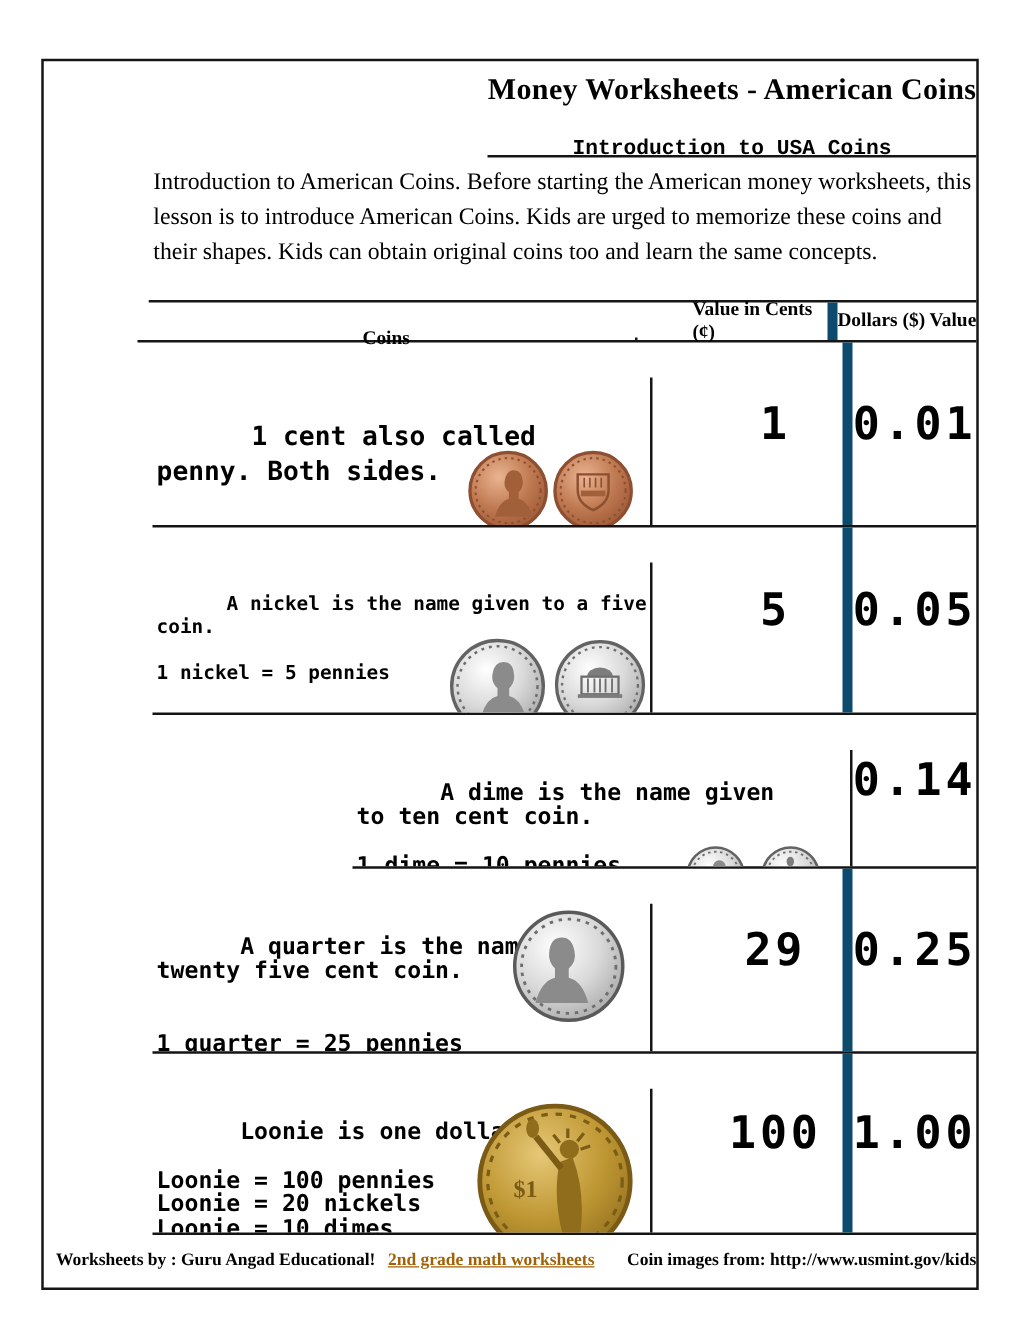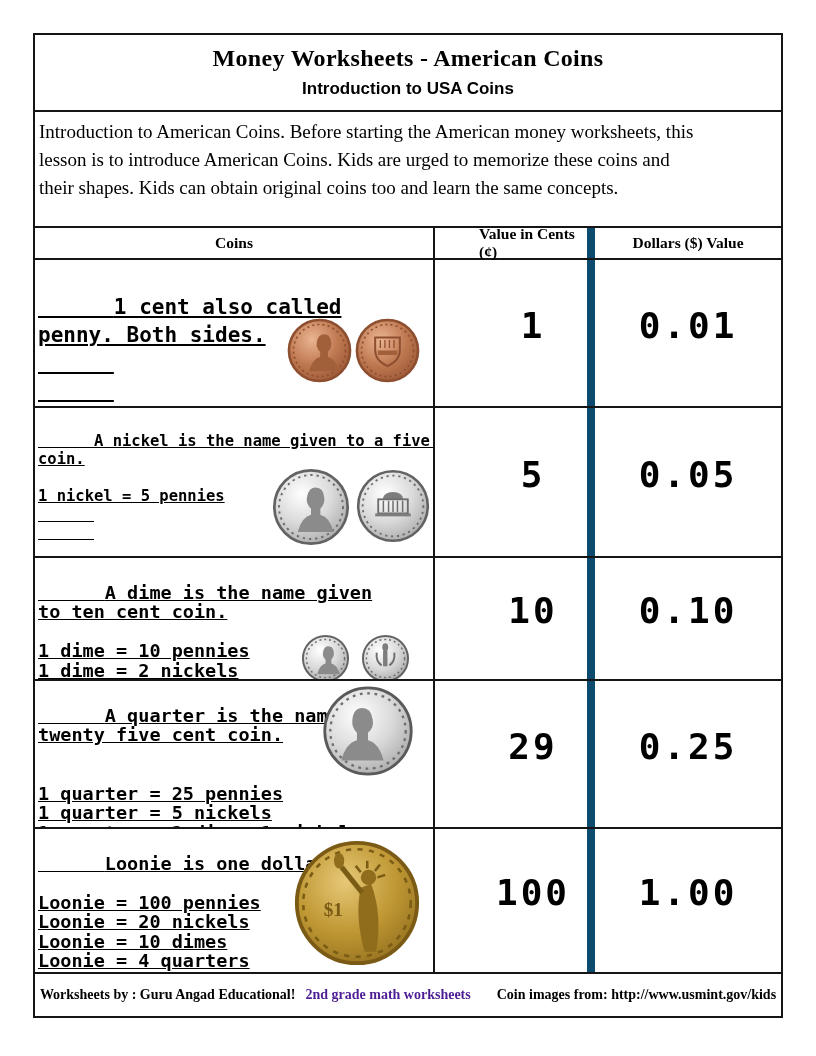--- a/index.html
+++ b/index.html
@@ -1,35 +1,35 @@
 <!DOCTYPE html>
 <html><head>
 <meta charset="utf-8">
 <style>
   html,body{margin:0;padding:0;background:#fff;}
   body{width:816px;height:1056px;position:relative;font-family:"Liberation Serif",serif;color:#000;}
-  .sheet{position:absolute;left:33px;top:33px;width:750px;height:985px;border:2px solid #151515;box-sizing:border-box;background:#fff;display:flex;flex-direction:column;}
+  .sheet{position:absolute;left:33px;top:47px;width:750px;height:985px;border:2px solid #151515;box-sizing:border-box;background:#fff;display:flex;flex-direction:column;align-items:flex-end;}
   .title-box{height:77px;border-bottom:2px solid #151515;box-sizing:border-box;text-align:center;padding-top:10px;}
   .doc-title{font-family:"Liberation Serif",serif;font-weight:bold;font-size:24px;letter-spacing:.3px;}
-  .doc-subtitle{font-family:Liberation Sans, sans-serif;font-weight:bold;font-size:17px;margin-top:7px;}
+  .doc-subtitle{font-family:Liberation Mono, monospace;font-weight:bold;font-size:17px;margin-top:24px;}
   .intro-box{height:116px;border-bottom:2px solid #151515;box-sizing:border-box;padding:6px 4px 0 4px;font-size:19px;line-height:28px;white-space:pre-line;}
   .thead{height:32px;border-bottom:2px solid #151515;box-sizing:border-box;display:flex;font-weight:bold;font-size:15.5px;}
-  .c1{width:400px;border-right:2px solid #151515;box-sizing:border-box;}
+  .c1{width:400px;border-right:2px solid #151515;box-sizing:border-box;margin-top:28px;}
   .c2{width:160px;border-right:8px solid #0c4a6e;box-sizing:border-box;padding-left:44px;}
   .c3{flex:1;}
   .th{display:flex;align-items:center;justify-content:center;}
   .trow{display:flex;border-bottom:2px solid #151515;box-sizing:border-box;}
   .r1{height:148px;}.r2{height:150px;}.r3{height:123px;}.r4{height:148px;}.r5{height:145px;}
-  .desc{position:relative;font-family:"DejaVu Sans Mono",monospace;font-weight:bold;white-space:pre;padding:5px 0 0 3px;overflow:hidden;text-decoration:underline;}
+  .desc{position:relative;font-family:"DejaVu Sans Mono",monospace;font-weight:bold;white-space:pre;padding:5px 0 0 3px;overflow:hidden;}
   .f1{font-size:21px;line-height:28px;}
   .f2{font-size:15.5px;line-height:18.5px;}
   .f3{font-size:18.5px;line-height:19.5px;}
   .val{display:flex;align-items:center;justify-content:center;font-family:"DejaVu Sans Mono",monospace;font-weight:bold;font-size:36px;letter-spacing:3px;padding-bottom:16px;box-sizing:border-box;}
   .tfoot{flex:1;display:flex;align-items:center;justify-content:center;font-weight:bold;font-size:14px;}
-  .tfoot .link{color:#4c1d95;margin:0 26px 0 10px;cursor:pointer;}
+  .tfoot .link{color:#a16207;text-decoration:underline;margin:0 26px 0 10px;cursor:pointer;}
   .coin{position:absolute;}
   .engrave-copper{stroke:#8d4f30;fill:none;}
   .engrave-silver{stroke:#6e6e6e;fill:none;}
   .engrave-gold{stroke:#7a5c15;fill:none;}
 </style>
 </head>
 <body>
 
 <svg width="0" height="0" style="position:absolute" aria-hidden="true">
   <defs>
@@ -126,22 +126,21 @@
         <path d="M33 82 q5 -19 17 -22 v-8 q-7 -6 -5 -15 q2 -12 11 -12 q10 0 11 13 q1 8 -5 14 v8 q12 3 17 22 z" fill="#8b8b8b"></path>
       </svg>
       <svg class="coin" style="left:326px;top:76px" width="49" height="49" viewBox="0 0 100 100">
         <circle cx="50" cy="50" r="46" fill="url(#gradSilver)" stroke="#636363" stroke-width="4"></circle>
         <circle cx="50" cy="50" r="39" class="engrave-silver" stroke-width="3" stroke-dasharray="4 6"></circle>
         <rect x="45" y="34" width="9" height="32" fill="#7d7d7d"></rect>
         <ellipse cx="49.5" cy="27" rx="6" ry="8" fill="#7d7d7d"></ellipse>
         <path d="M42 64 q-12 -8 -10 -26 M58 64 q12 -8 10 -26" class="engrave-silver" stroke-width="4"></path>
       </svg>
     </div>
-    <div class="val c2">10</div>
-    <div class="val c3">0.10</div>
+    <div class="val c3">0.14</div>
   </div>
 
   <div class="trow r4">
     <div class="desc c1 f3">
       <span>A quarter is the name of
 twenty five cent coin.
 
 
 1 quarter = 25 pennies
 1 quarter = 5 nickels

